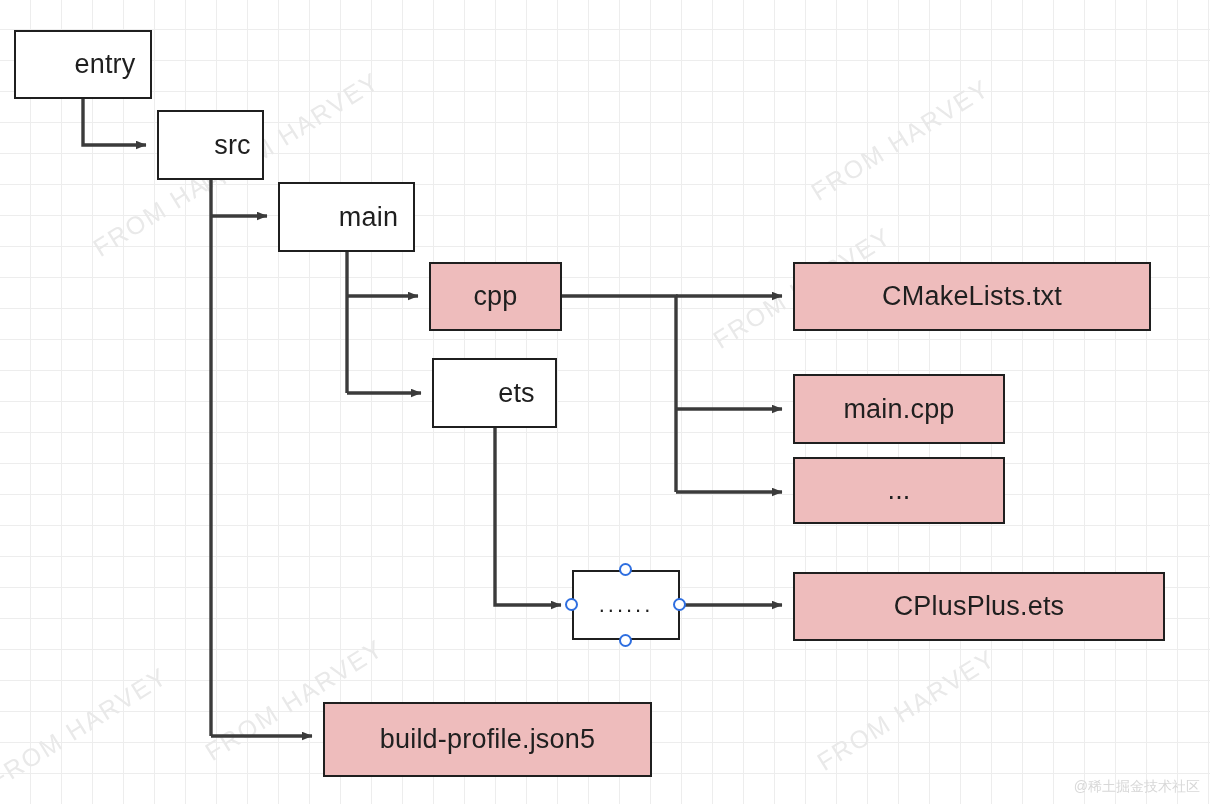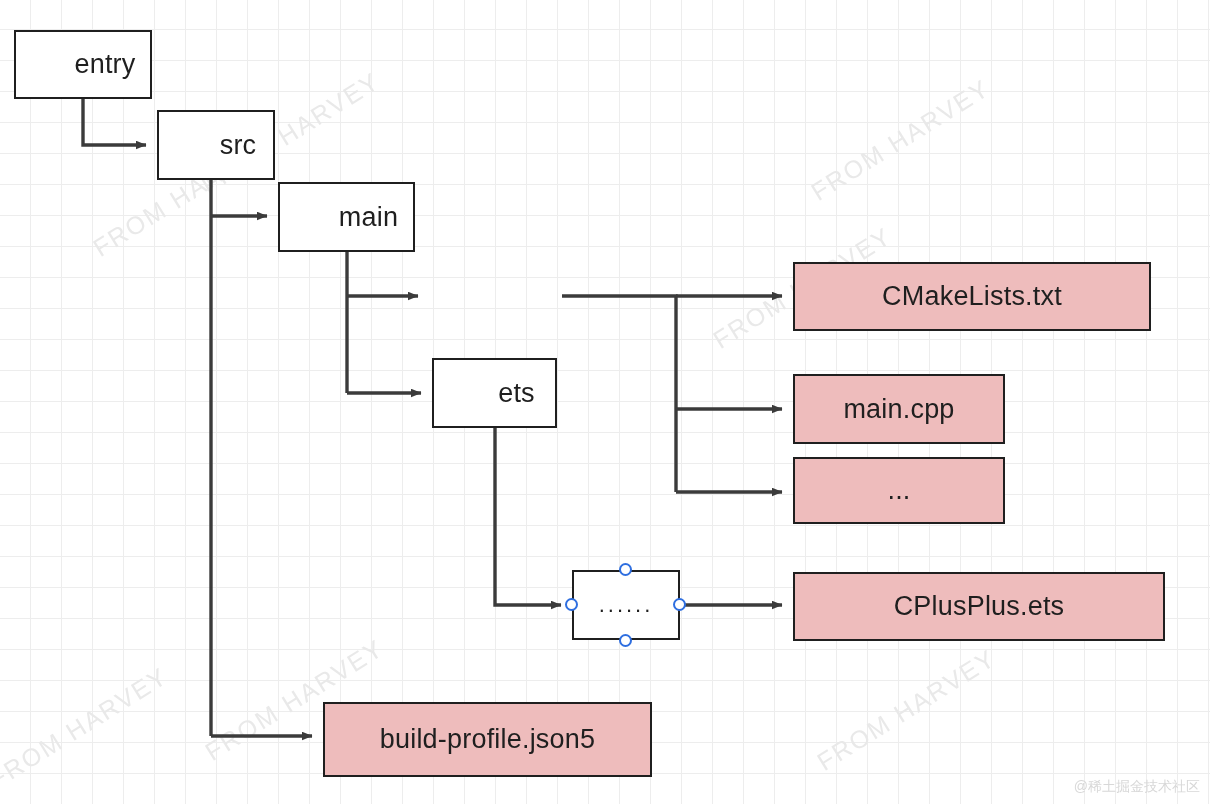--- a/index.html
+++ b/index.html
@@ -120,28 +120,31 @@
       <path d="M495,428 L495,605 L561,605" marker-end="url(#arrow)"></path>
 
       <path d="M680,605 L782,605" marker-end="url(#arrow)"></path>
     </g>
   </svg>
 
   <div class="node plain" style="left:14px; top:30px; width:138px; height:69px;">
     <span>entry</span>
   </div>
 
-  <div class="node plain" style="left:157px; top:110px; width:118px; height:70px;">
+  <div class="node plain" style="left:157px; top:110px; width:107px; height:70px;">
     <span>src</span>
   </div>
 
   <div class="node plain" style="left:278px; top:182px; width:137px; height:70px;">
     <span>main</span>
   </div>
 
+  <div class="node pink" style="left:429px; top:262px; width:133px; height:69px;">
+    <span>cpp</span>
+  </div>
 
   <div class="node plain" style="left:432px; top:358px; width:125px; height:70px;justify-content:center;">
     <span>ets</span>
   </div>
 
   <div class="node dots" style="left:572px; top:570px; width:108px; height:70px;">
     <span>......</span>
   </div>
 
   <div class="node pink" style="left:793px; top:262px; width:358px; height:69px;">

